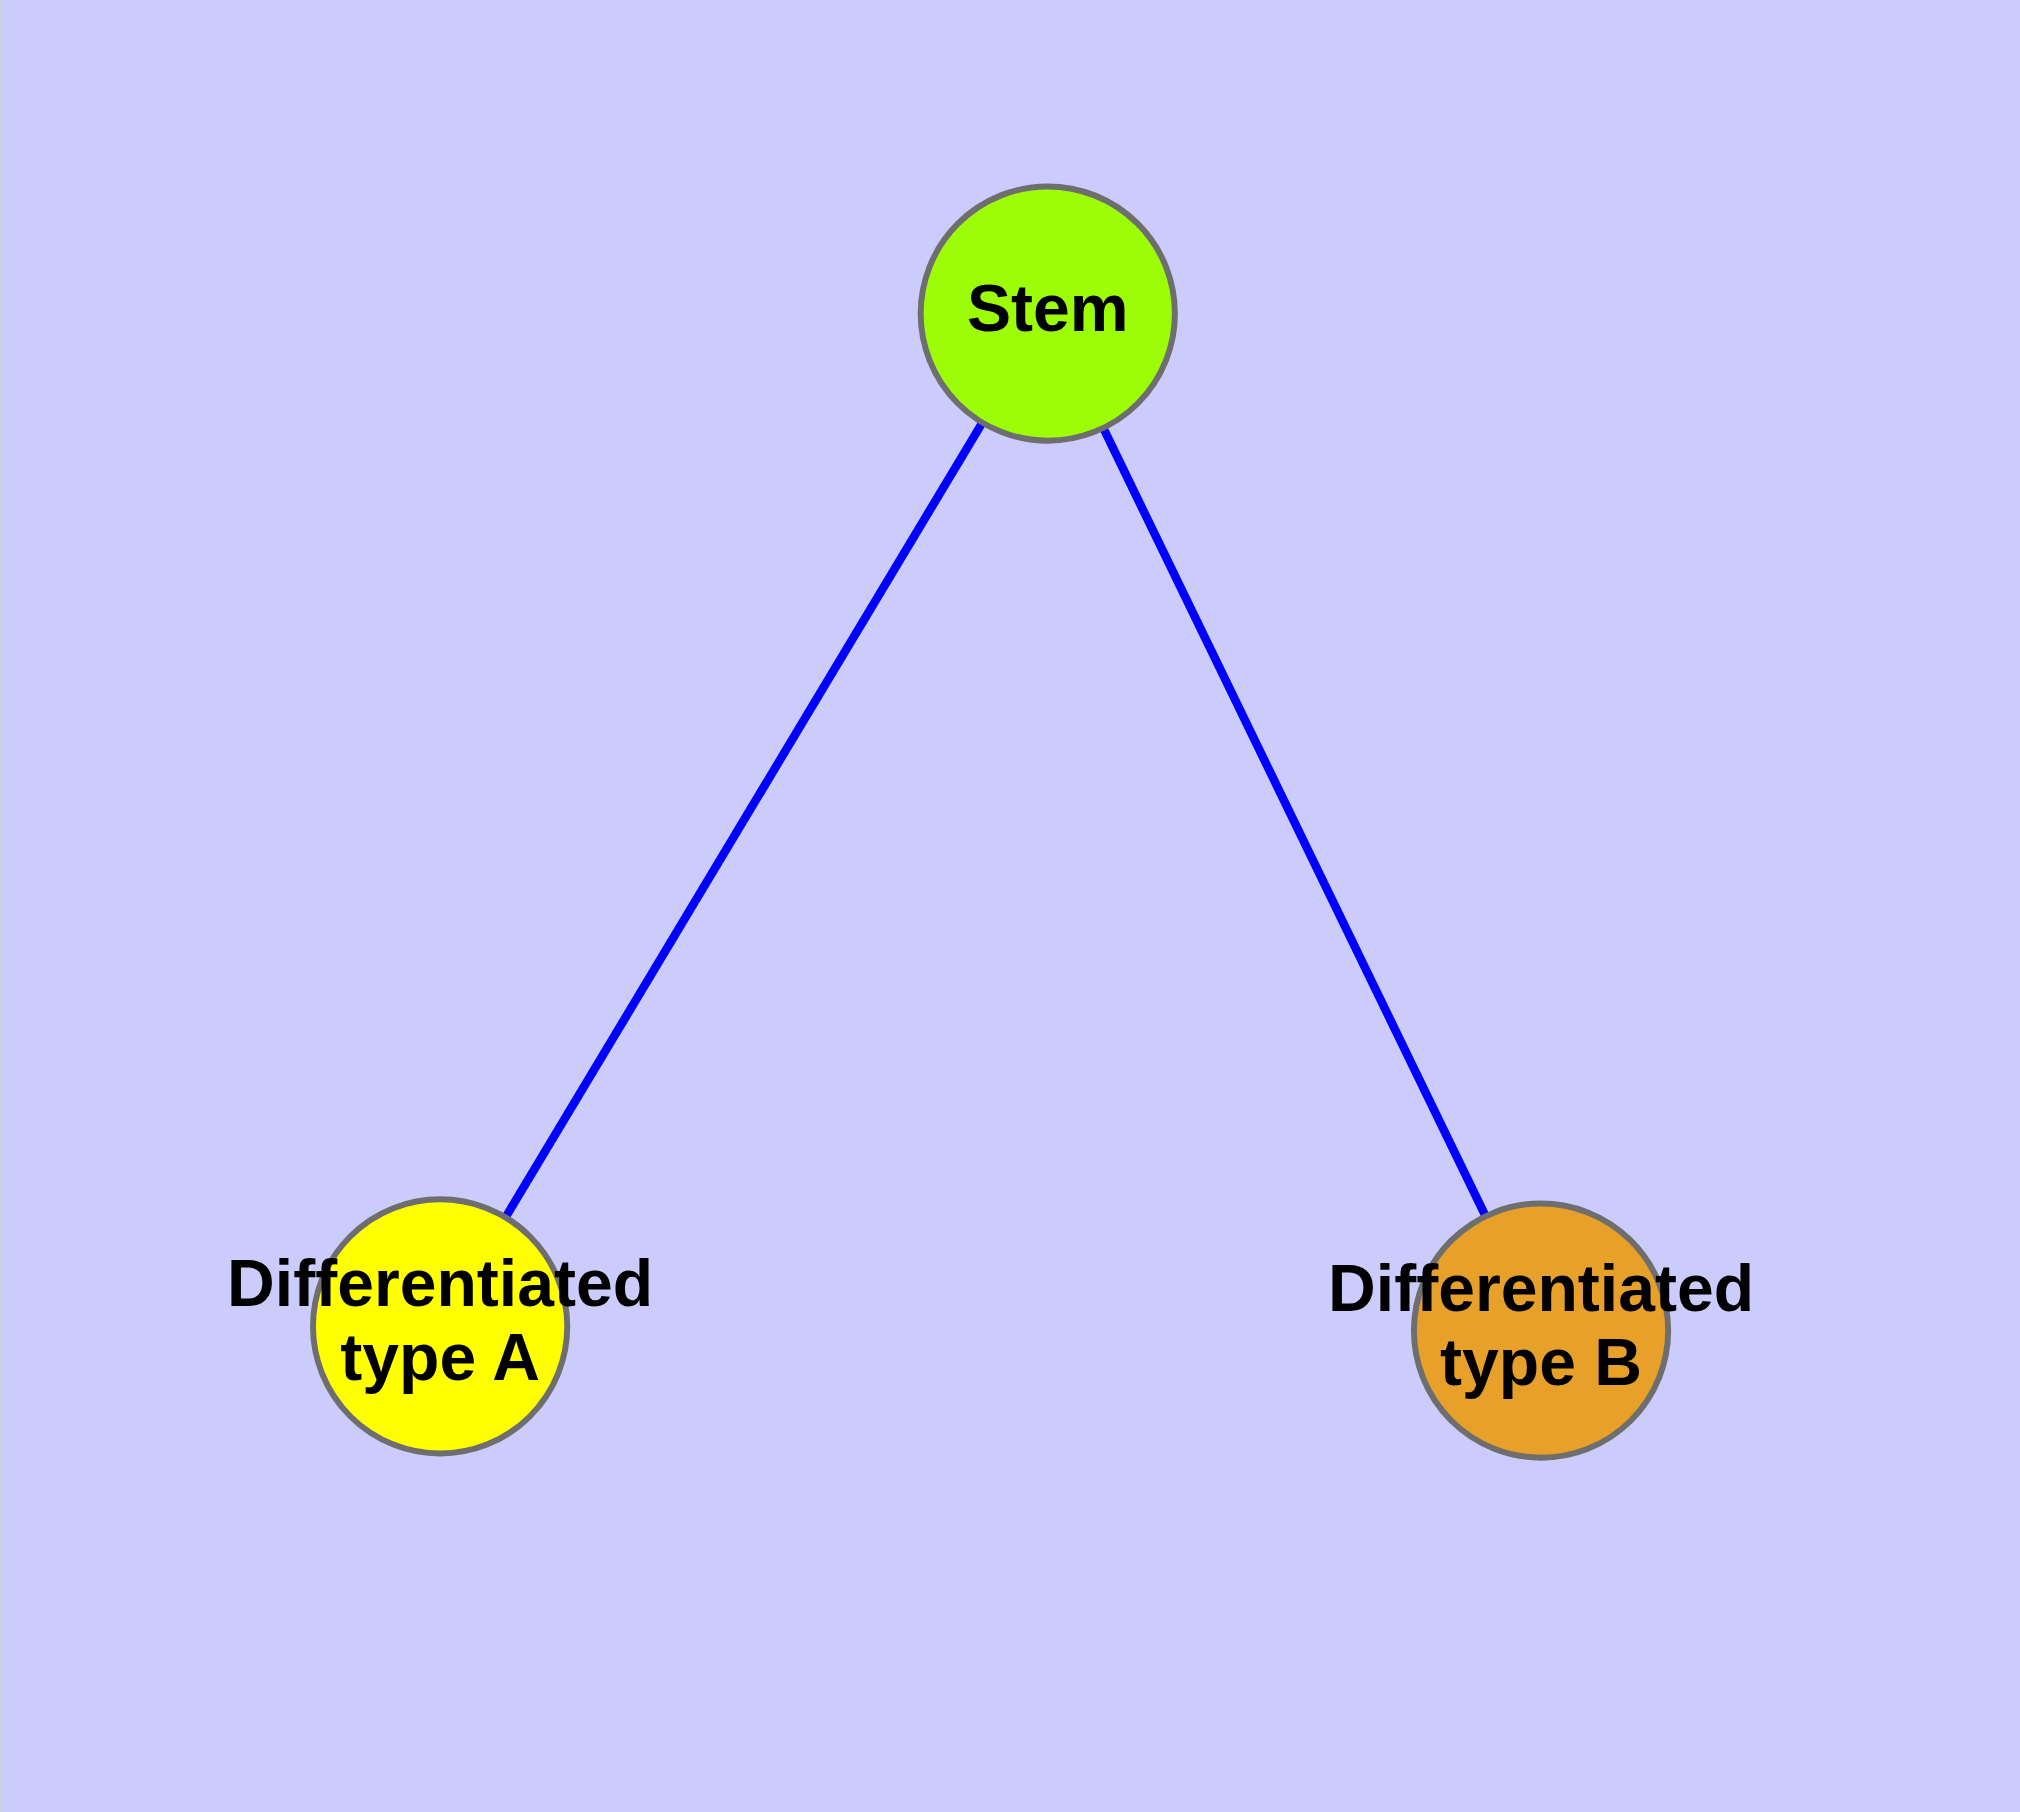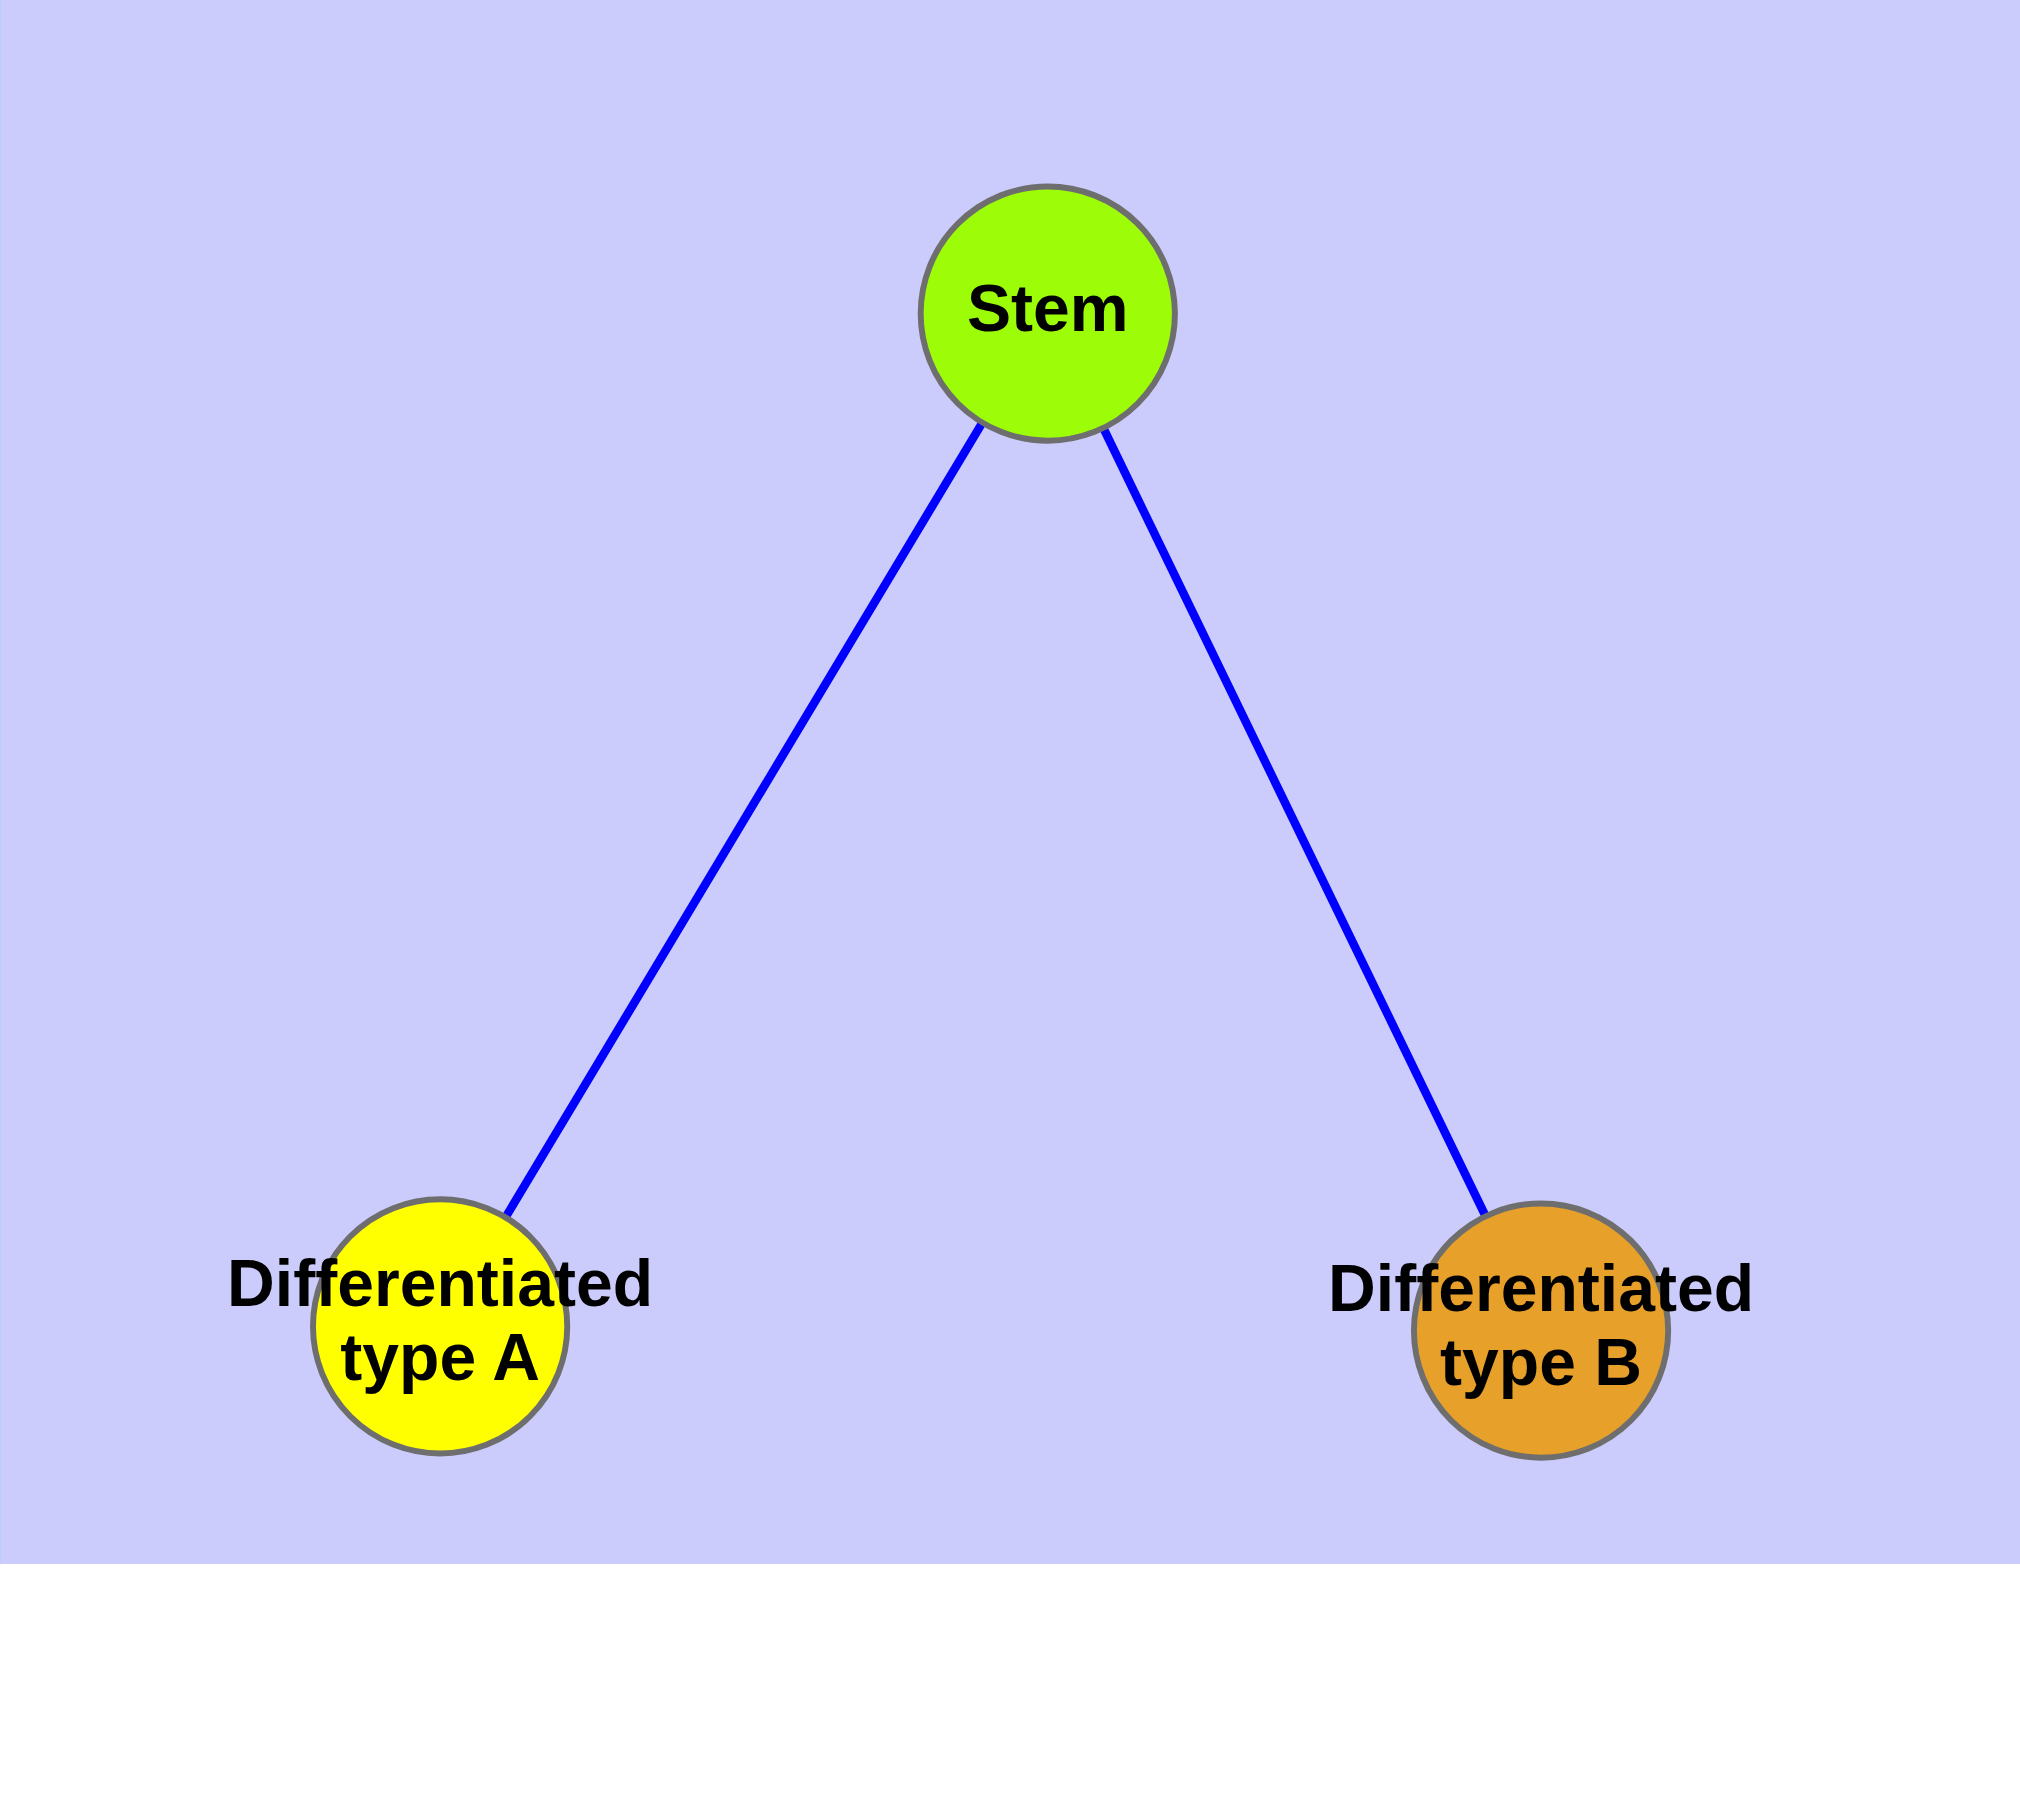--- a/index.html
+++ b/index.html
@@ -28,21 +28,21 @@
     font-weight: bold;
     fill: #000000;
     text-anchor: middle;
     dominant-baseline: middle;
     paint-order: normal;
   }
 </style>
 </head>
 <body>
 
-<div id="canvas" style="width: 2021px; height: 1564px; background: #7dd3fc;">
+<div id="canvas" style="width: 2021px; height: 1812px; background: #bef264;">
   <svg id="graph-svg" viewBox="0 0 2384 2138" xmlns="http://www.w3.org/2000/svg" style="width: 2021px; height: 1812px;">
     <rect id="bg-rect" x="0" y="0" width="2384" height="2138" fill="#ccccfc"></rect>
     <g id="edge-layer">
         <line x1="1158.8256366858711" y1="498.62393885688164" x2="596.174363314129" y2="1436.3760611431185" stroke="#0000ff" stroke-width="10" stroke-linecap="butt"></line>
         <line x1="1301.4575824181977" y1="504.9640874602013" x2="1752.5424175818023" y2="1435.0359125397986" stroke="#0000ff" stroke-width="10" stroke-linecap="butt"></line>
       </g>
     <g id="node-layer">
         <circle cx="1236" cy="370" r="150" fill="#9dfc07" stroke="#6e6e6e" stroke-width="7"></circle>
         <circle cx="519" cy="1565" r="150" fill="#ffff00" stroke="#6e6e6e" stroke-width="7"></circle>
         <circle cx="1818" cy="1570" r="150" fill="#e7a02a" stroke="#6e6e6e" stroke-width="7"></circle>

